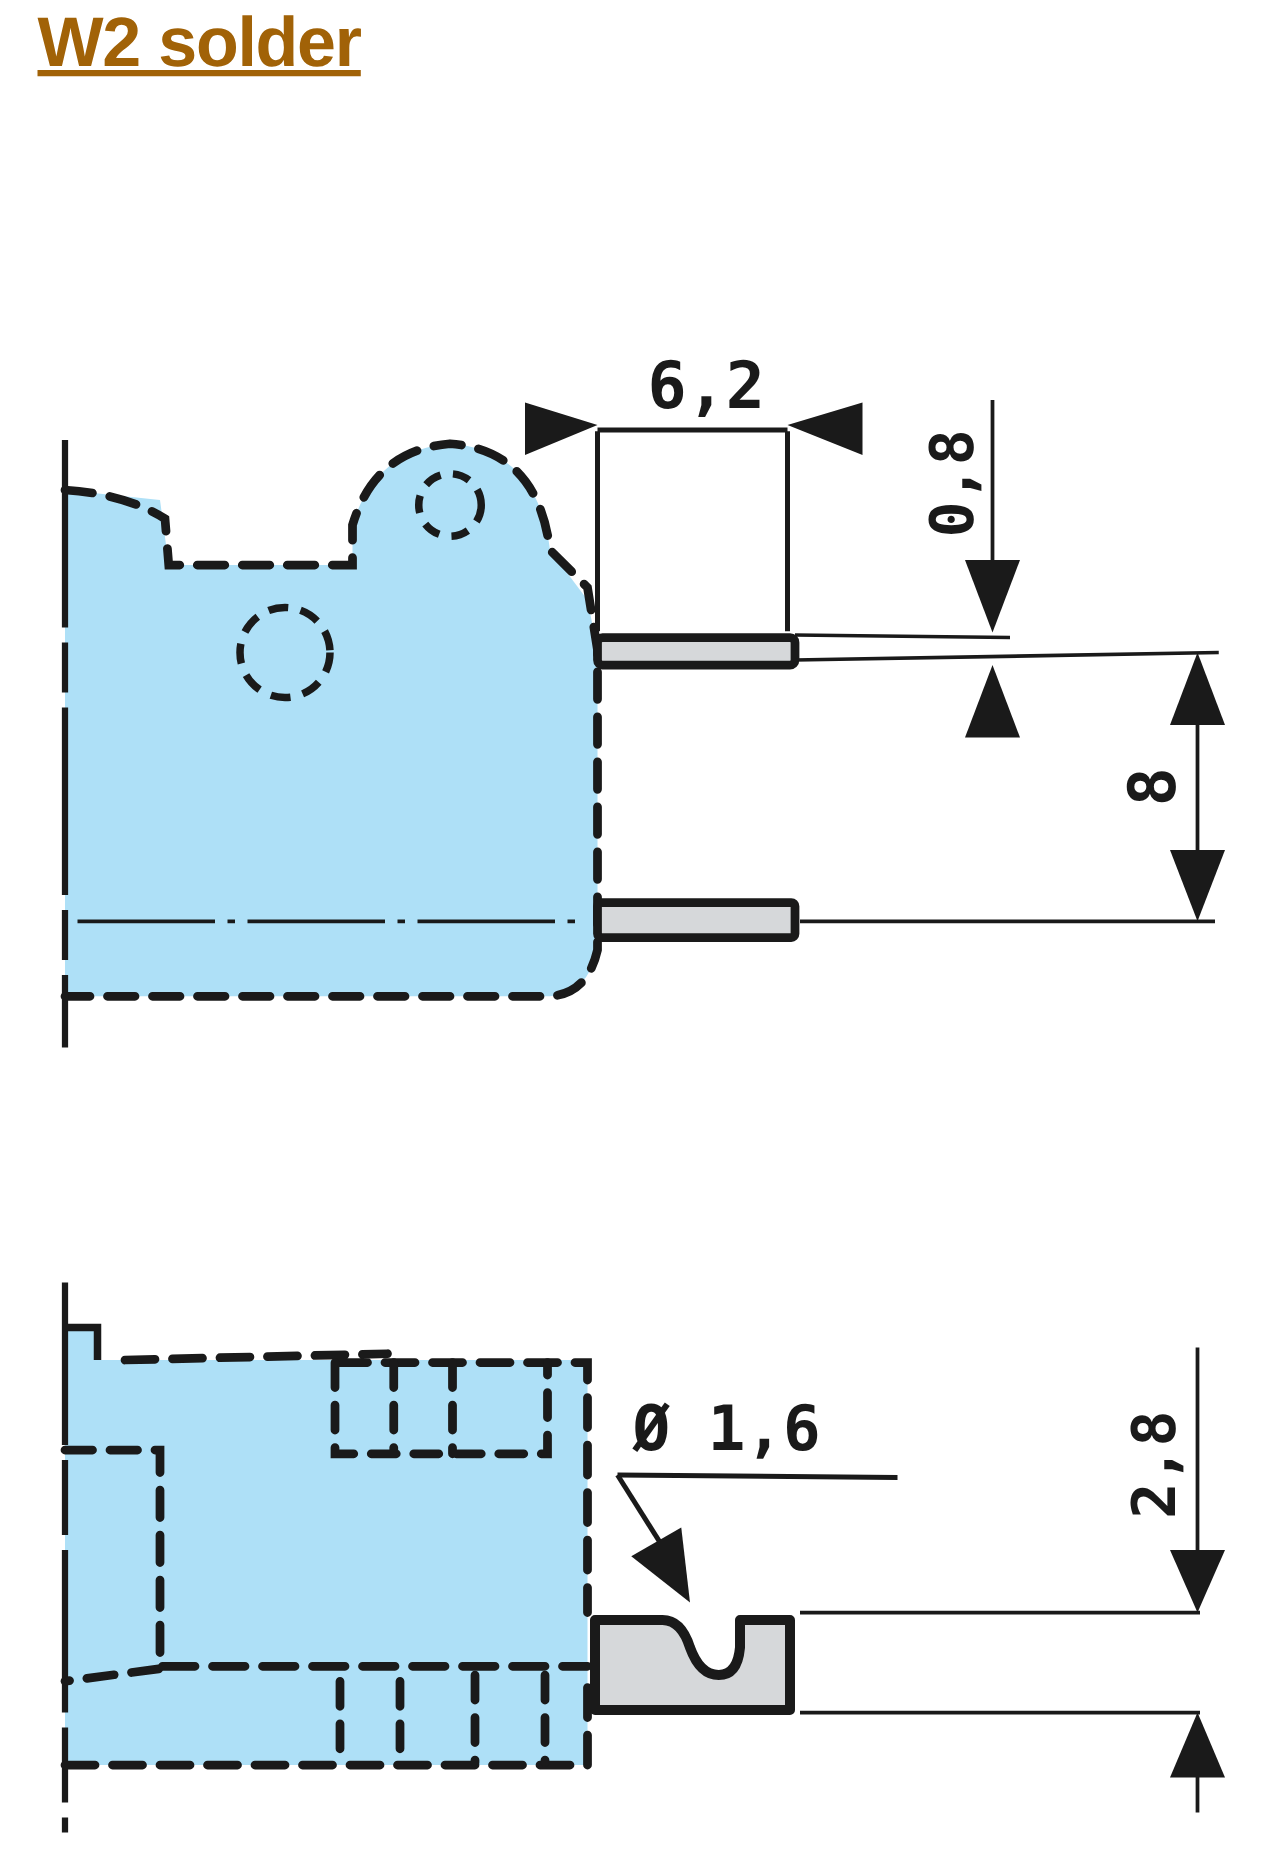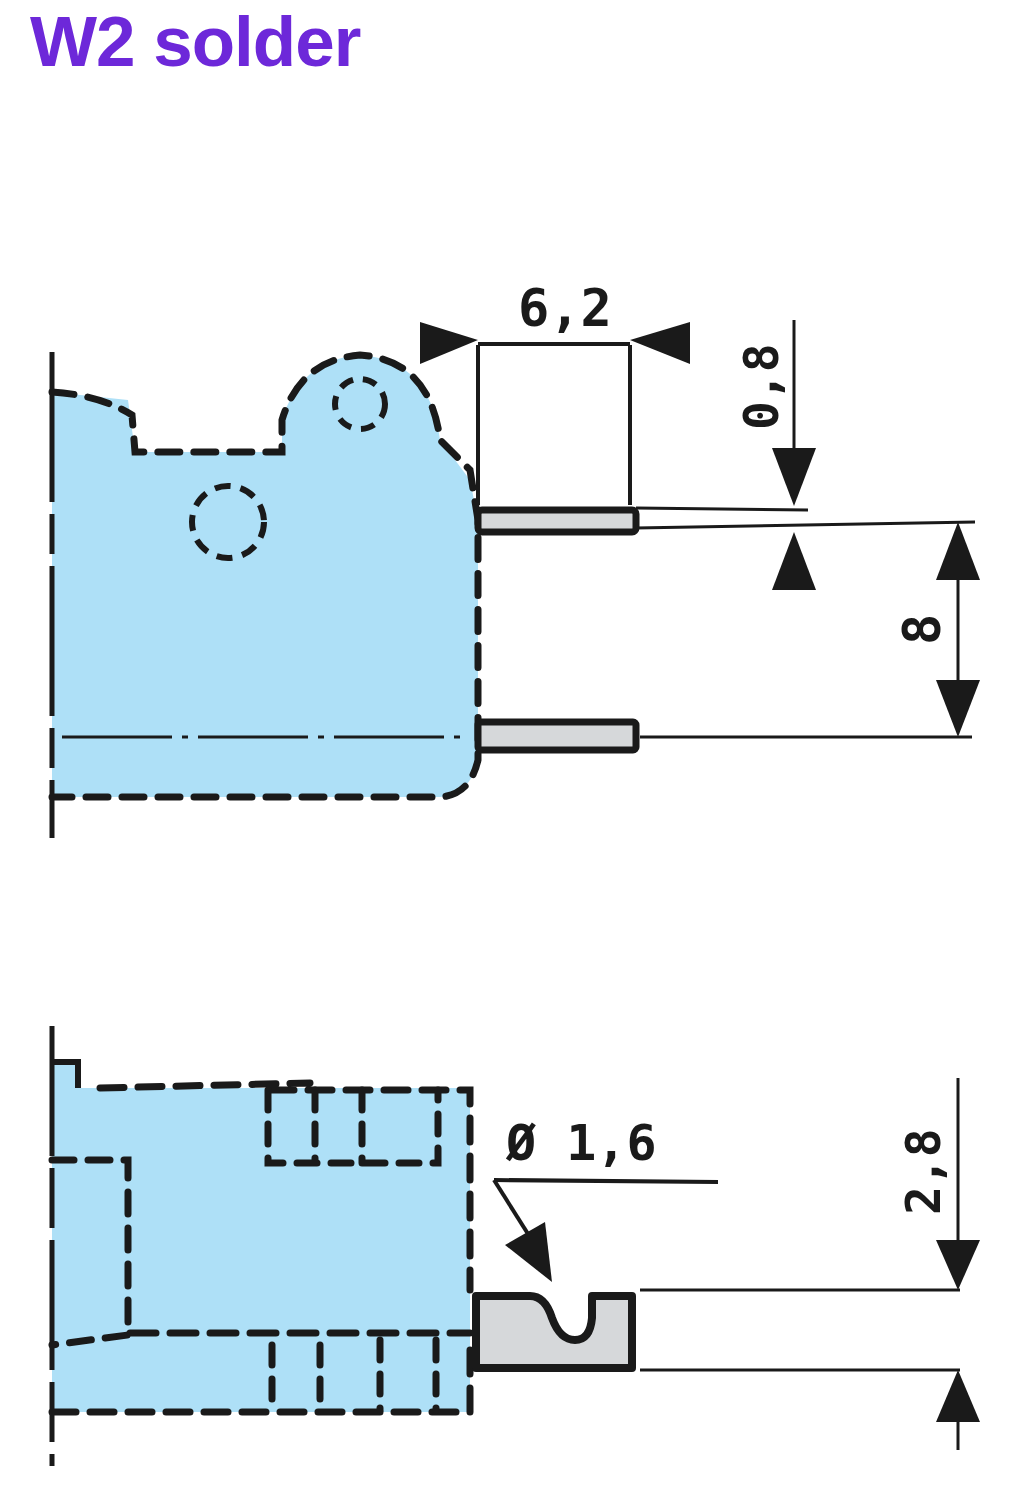--- a/index.html
+++ b/index.html
@@ -1,20 +1,20 @@
 <!DOCTYPE html>
 <html><head>
 <meta charset="utf-8">
 <style>
   html, body { margin: 0; padding: 0; background: #ffffff; }
   body { width: 1022px; height: 1500px; position: relative; overflow: hidden; }
   .title {
     position: absolute; left: 30px; top: 6px;
     font-family: "Liberation Sans", sans-serif; font-weight: bold;
-    font-size: 71px; letter-spacing: -1px; color: #6d28d9; line-height: 1;
+    font-size: 56px; letter-spacing: -1px; color: #a16207; line-height: 1; text-decoration: underline;
   }
   svg { position: absolute; left: 0; top: 0; }
   .dim-text { font-family: "DejaVu Sans Mono", monospace; font-weight: bold; fill: #1a1a1a; }
 </style>
 </head>
 <body>
 
 <div class="title">W2 solder</div>
 
 <svg width="1022" height="1500" viewBox="0 0 1022 1500">

